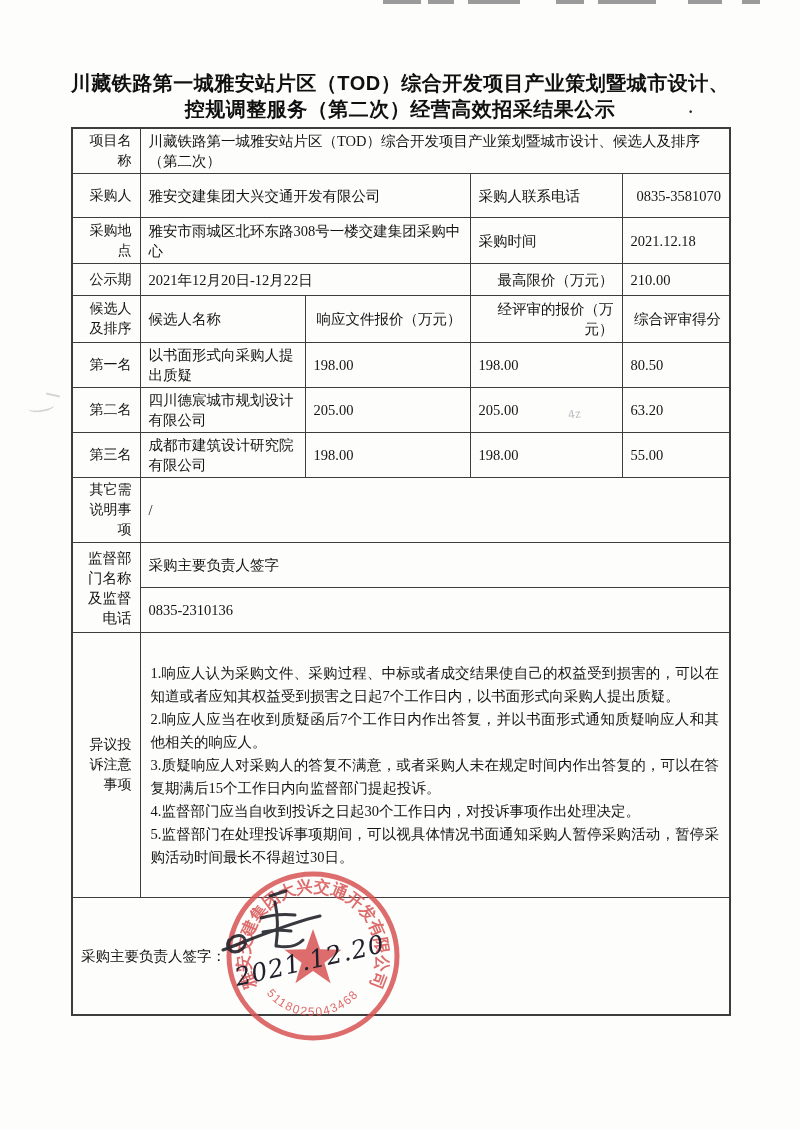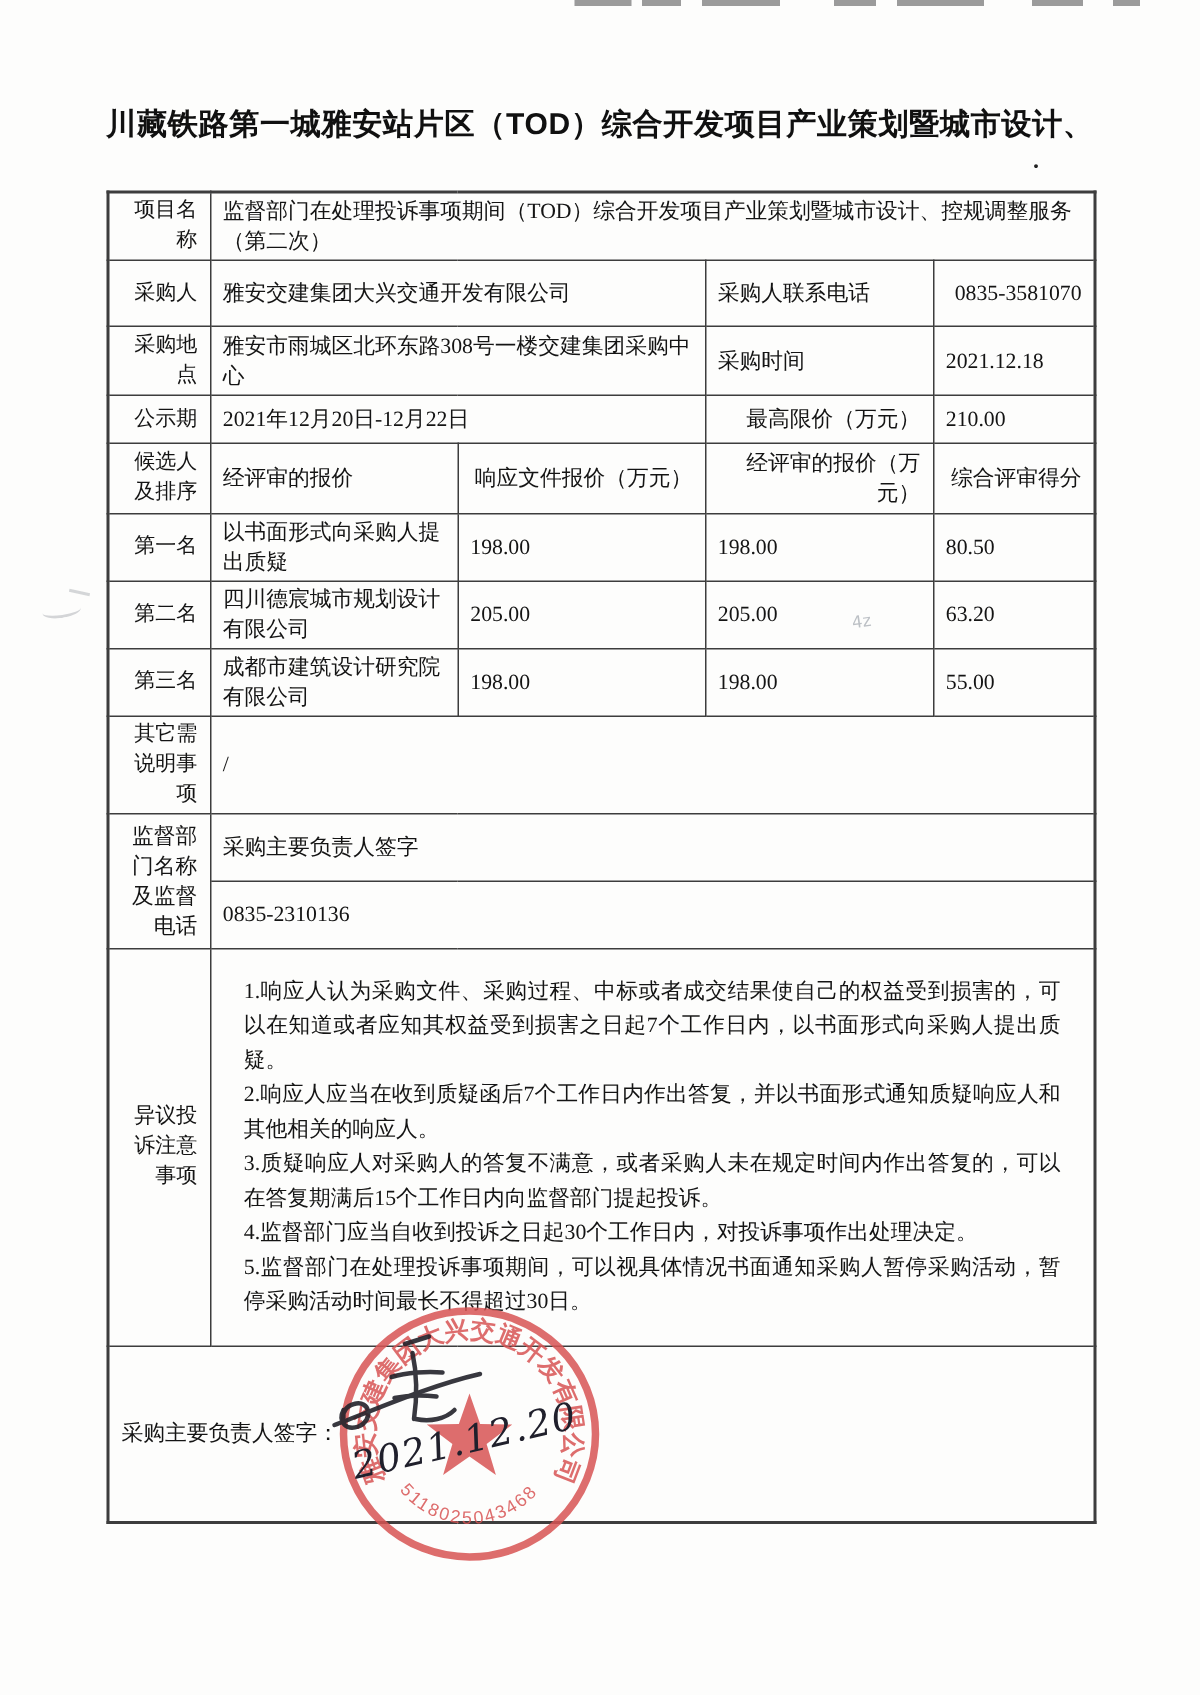--- a/index.html
+++ b/index.html
@@ -14,21 +14,21 @@
     font-family:"Liberation Sans", sans-serif; font-weight:bold; font-size:20px; line-height:26px;
     color:#101010; letter-spacing:.5px; }
   .title-dot { position:absolute; left:688px; top:103px; font-size:16px; font-weight:bold; color:#222; }
 
   table.main { position:absolute; left:71px; top:127px; width:658px; border-collapse:collapse;
     table-layout:fixed; font-size:14.5px; color:#141414; border:2px solid #3d3d3d; }
   table.main td { border:1px solid #3d3d3d; padding:2px 8px; vertical-align:middle; line-height:20px; }
   td.lbl { padding:2px 4px; font-size:14px;text-align:right; }
   td.c { text-align:left; }
   td.cl { text-align:right; padding:2px 4px; }
-  .obj-cell { padding:4px 22px !important; }
+  .obj-cell { padding:4px 10px !important; }
   .obj-cell div { line-height:23px; text-align:justify; }
   .sig-cell { padding-left:8px !important; }
 
   .pencil { position:absolute; color:#9aa0a8; opacity:.65; font-size:11px;
     font-family:"DejaVu Sans", sans-serif; }
   .margin-mark1 { position:absolute; left:28px; top:402px; width:26px; height:10px;
     border-bottom:2px solid #b9bcc0; opacity:.6; transform:rotate(-8deg); border-radius:50%; }
   .margin-mark2 { position:absolute; left:46px; top:394px; width:14px; height:2px;
     background:#b9bcc0; opacity:.6; transform:rotate(12deg); }
 
@@ -42,36 +42,37 @@
   <div class="edge-dash" style="left:383px;width:38px"></div>
   <div class="edge-dash" style="left:428px;width:26px"></div>
   <div class="edge-dash" style="left:468px;width:52px"></div>
   <div class="edge-dash" style="left:556px;width:28px"></div>
   <div class="edge-dash" style="left:598px;width:58px"></div>
   <div class="edge-dash" style="left:688px;width:34px"></div>
   <div class="edge-dash" style="left:742px;width:18px"></div>
 
   <div class="doc-title">
     <div>川藏铁路第一城雅安站片区（TOD）综合开发项目产业策划暨城市设计、</div>
+    <div>控规调整服务（第二次）经营高效招采结果公示</div>
   </div>
   <span class="title-dot">·</span>
 
   <table class="main">
     <colgroup>
       <col style="width:68px">
         <col style="width:165px">
         <col style="width:165px">
       <col style="width:152px">
         <col style="width:108px">
     </colgroup>
 
     <tbody>
         <tr style="height:45px">
       <td class="lbl">项目名称</td>
-      <td colspan="4">监督部门在处理投诉事项期间（TOD）综合开发项目产业策划暨城市设计、控规调整服务（第二次）</td>
+      <td colspan="4">川藏铁路第一城雅安站片区（TOD）综合开发项目产业策划暨城市设计、候选人及排序（第二次）</td>
     </tr>
 
     <tr style="height:44px">
       <td class="lbl">采购人</td>
       <td colspan="2">雅安交建集团大兴交通开发有限公司</td>
       <td class="c">采购人联系电话</td>
       <td class="cl">0835-3581070</td>
     </tr>
 
     <tr style="height:46px">
@@ -83,21 +84,21 @@
 
     <tr style="height:32px">
       <td class="lbl">公示期</td>
       <td colspan="2">2021年12月20日-12月22日</td>
       <td class="cl">最高限价（万元）</td>
       <td class="c">210.00</td>
     </tr>
 
     <tr style="height:47px">
       <td class="lbl">候选人及排序</td>
-      <td class="c">经评审的报价</td>
+      <td class="c">候选人名称</td>
       <td class="cl">响应文件报价（万元）</td>
       <td class="cl">经评审的报价（万元）</td>
       <td class="cl">综合评审得分</td>
     </tr>
 
     <tr style="height:43px">
       <td class="lbl">第一名</td>
       <td>以书面形式向采购人提出质疑</td>
       <td class="c">198.00</td>
       <td class="c">198.00</td>

